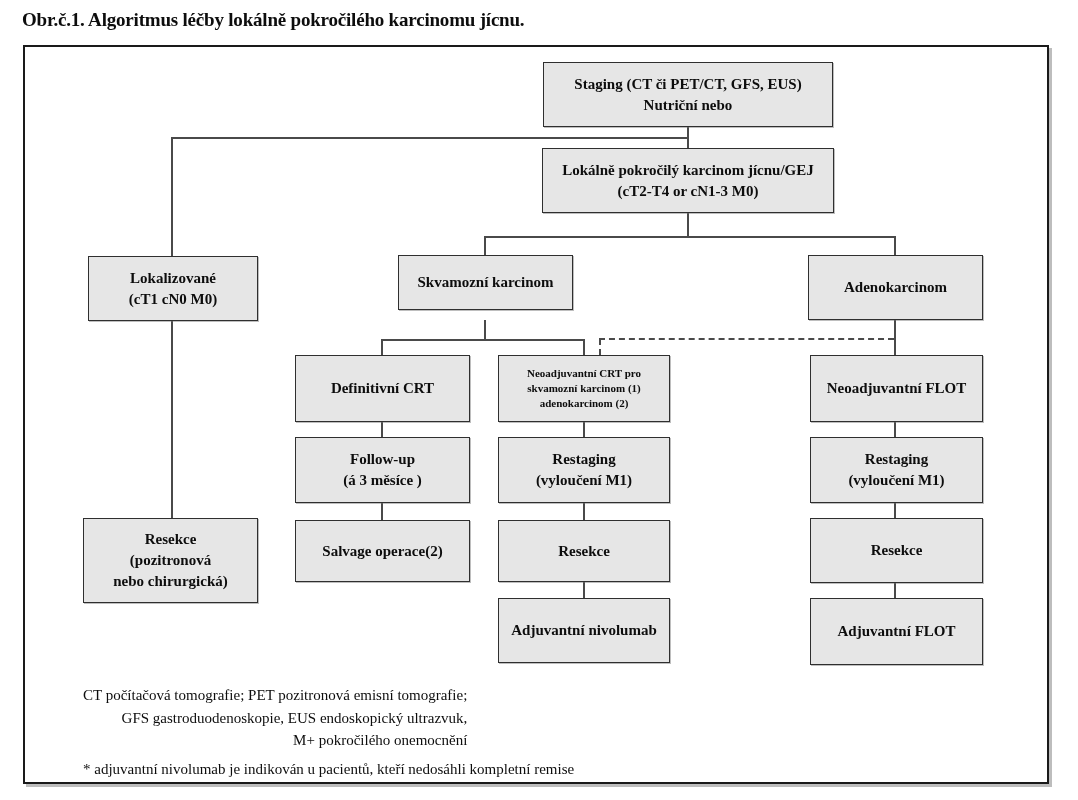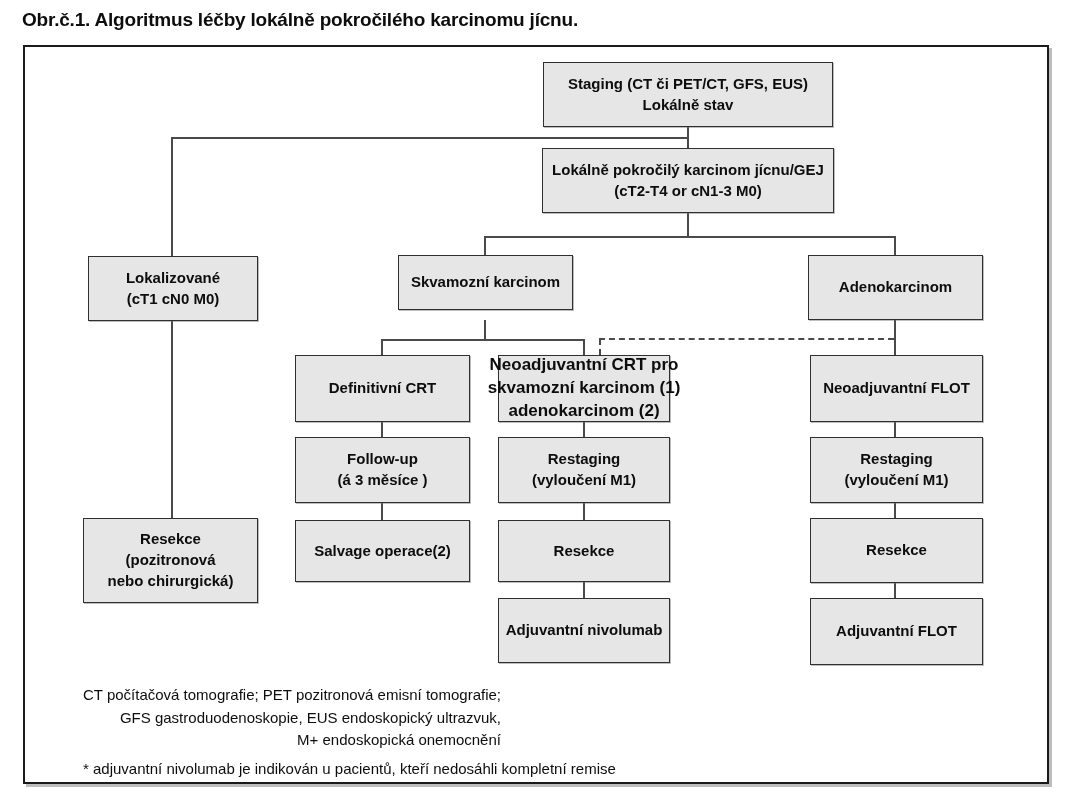--- a/index.html
+++ b/index.html
@@ -1,38 +1,38 @@
 <!DOCTYPE html>
 <html style="--box-fill: #e6e6e6; --box-border: #2f2f2f; --line: #4a4a4a; --frame: #1a1a1a;"><head>
 <meta charset="utf-8">
 <style>
   html,body { margin:0; padding:0; background:#ffffff; }
   #stage {
     position:relative; width:1078px; height:800px; background:#ffffff;
-    font-family:Liberation Sans, sans-serif; color:#0d0d0d; overflow:hidden;
+    font-family:Liberation Serif, serif; color:#0d0d0d; overflow:hidden;
   }
   .fig-title {
     position:absolute; left:22px; top:9px; font-size:19px; font-weight:bold;
     letter-spacing:-0.2px; white-space:nowrap;
   }
   .frame {
     position:absolute; left:23px; top:45px; width:1026px; height:739px;
     border:2.5px solid var(--frame, #1a1a1a); box-sizing:border-box;
     box-shadow:3px 3px 0 #bdbdbd; background:transparent;
   }
   .node {
     position:absolute; box-sizing:border-box;
     background:var(--box-fill, #e6e6e6);
     border:1.5px solid var(--box-border, #2f2f2f);
     box-shadow:1px 1px 0 rgba(110,110,110,0.45);
     display:flex; flex-direction:column; align-items:center; justify-content:center;
     text-align:center; font-weight:bold; font-size:15px; line-height:1.38;
     padding:2px 4px;
   }
-  .node.small { font-size:17px; line-height:1.35; }
+  .node.small { font-size:11px; line-height:1.35; }
   .node span { display:block; white-space:nowrap; }
   .h, .v { position:absolute; background:var(--line, #4a4a4a); }
   .h { height:2px; } .v { width:2px; }
   .dash-h { position:absolute; height:0; border-top:2px dashed var(--line, #4a4a4a); }
   .dash-v { position:absolute; width:0; border-left:2px dashed var(--line, #4a4a4a); }
   .footnote {
     position:absolute; left:83px; font-size:15px; line-height:22.5px; font-weight:normal;text-align:right;
   }
   .credit {
     position:absolute; left:638px; top:687px; font-size:15px; font-weight:normal; white-space:nowrap;
@@ -67,21 +67,21 @@
   <div class="v" style="left:583px;top:582px;height:16px"></div>
   <div class="v" style="left:894px;top:422px;height:15px"></div>
   <div class="v" style="left:894px;top:503px;height:15px"></div>
   <div class="v" style="left:894px;top:583px;height:15px"></div>
 
   <div class="dash-h" style="left:599px;top:338px;width:295px"></div>
   <div class="dash-v" style="left:599px;top:339px;height:16px"></div>
 
   <div class="node" style="left:543px;top:62px;width:290px;height:65px">
     <span>Staging (CT či PET/CT, GFS, EUS)</span>
-    <span>Lokálně stav</span>
+    <span>Nutriční nebo</span>
   </div>
 
   <div class="node" style="left:542px;top:148px;width:292px;height:65px">
     <span>Lokálně pokročilý karcinom jícnu/GEJ</span>
     <span>(cT2-T4 or cN1-3 M0)</span>
   </div>
 
   <div class="node" style="left:88px;top:256px;width:170px;height:65px">
     <span>Lokalizované</span>
     <span>(cT1 cN0 M0)</span>
@@ -146,19 +146,19 @@
     <span>Adjuvantní nivolumab</span>
   </div>
 
   <div class="node" style="left:810px;top:598px;width:173px;height:67px">
     <span>Adjuvantní FLOT</span>
   </div>
 
   <div class="footnote" style="top:684px">
     <div>CT počítačová tomografie; PET pozitronová emisní tomografie;</div>
     <div>GFS gastroduodenoskopie, EUS endoskopický ultrazvuk,</div>
-    <div>M+ endoskopická onemocnění</div>
+    <div>M+ pokročilého onemocnění</div>
   </div>
   <div class="footnote" style="top:758px">
     <div>* adjuvantní nivolumab je indikován u pacientů, kteří nedosáhli kompletní remise</div>
   </div>
 
 </div>
 
 </body></html>

